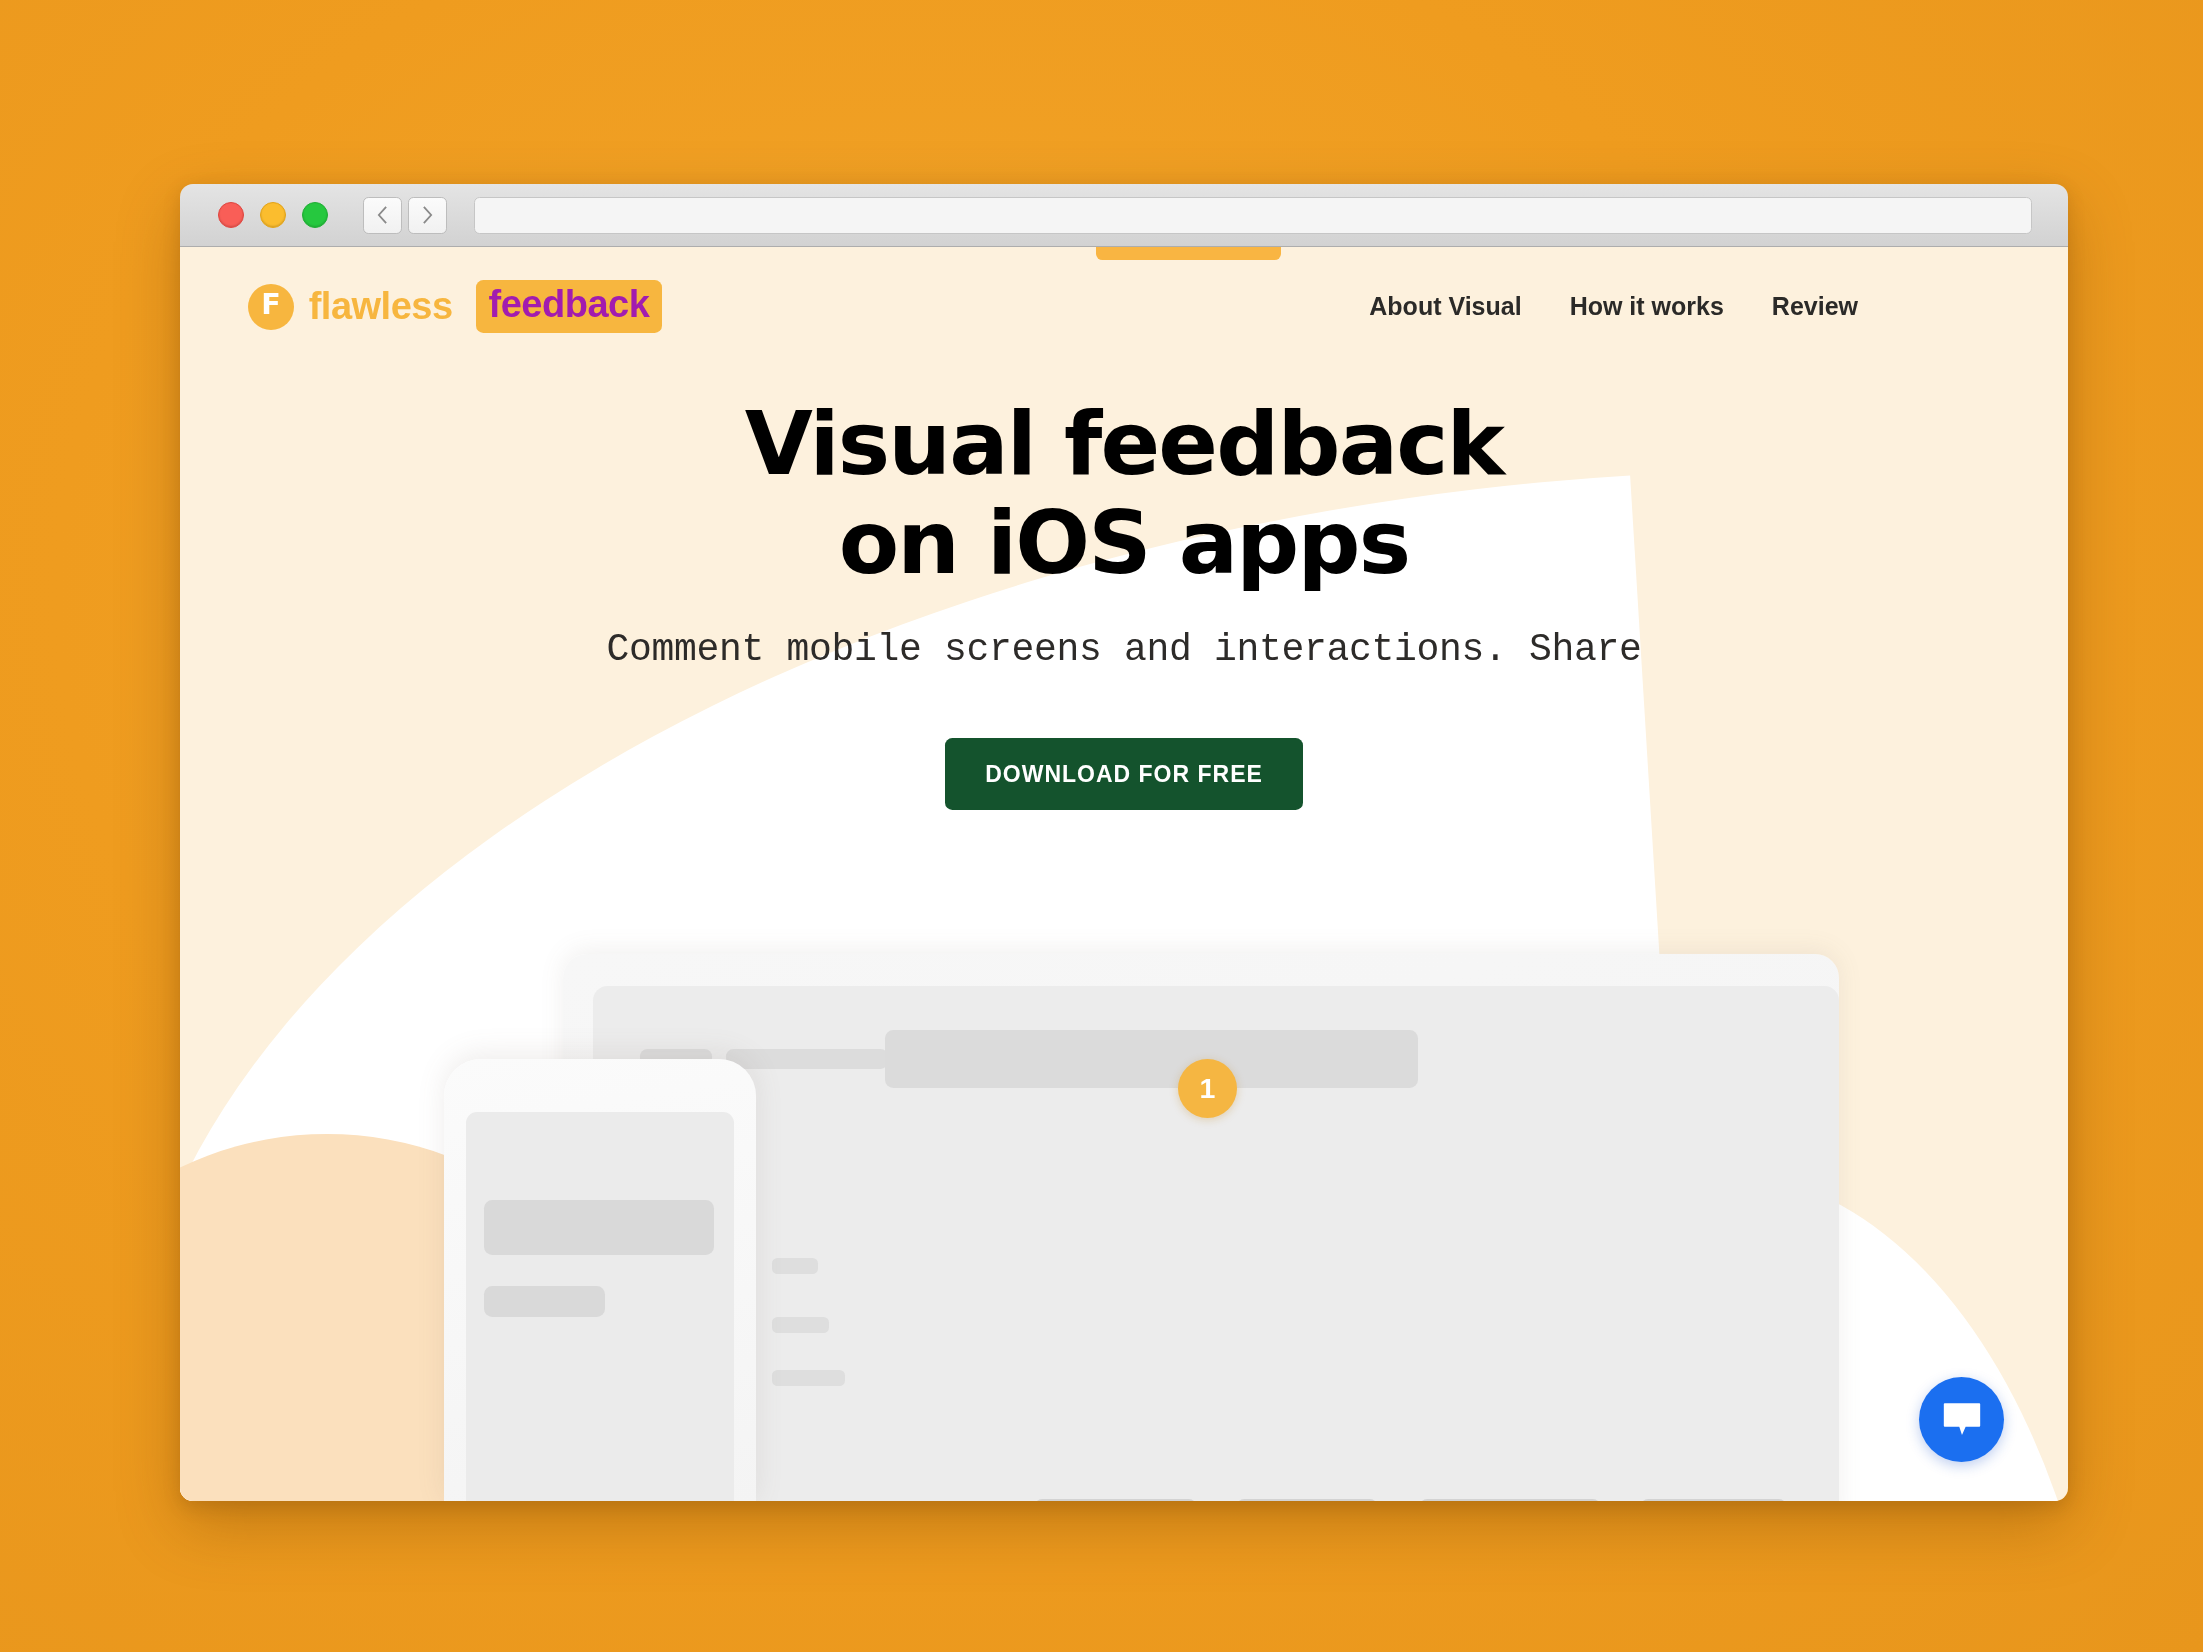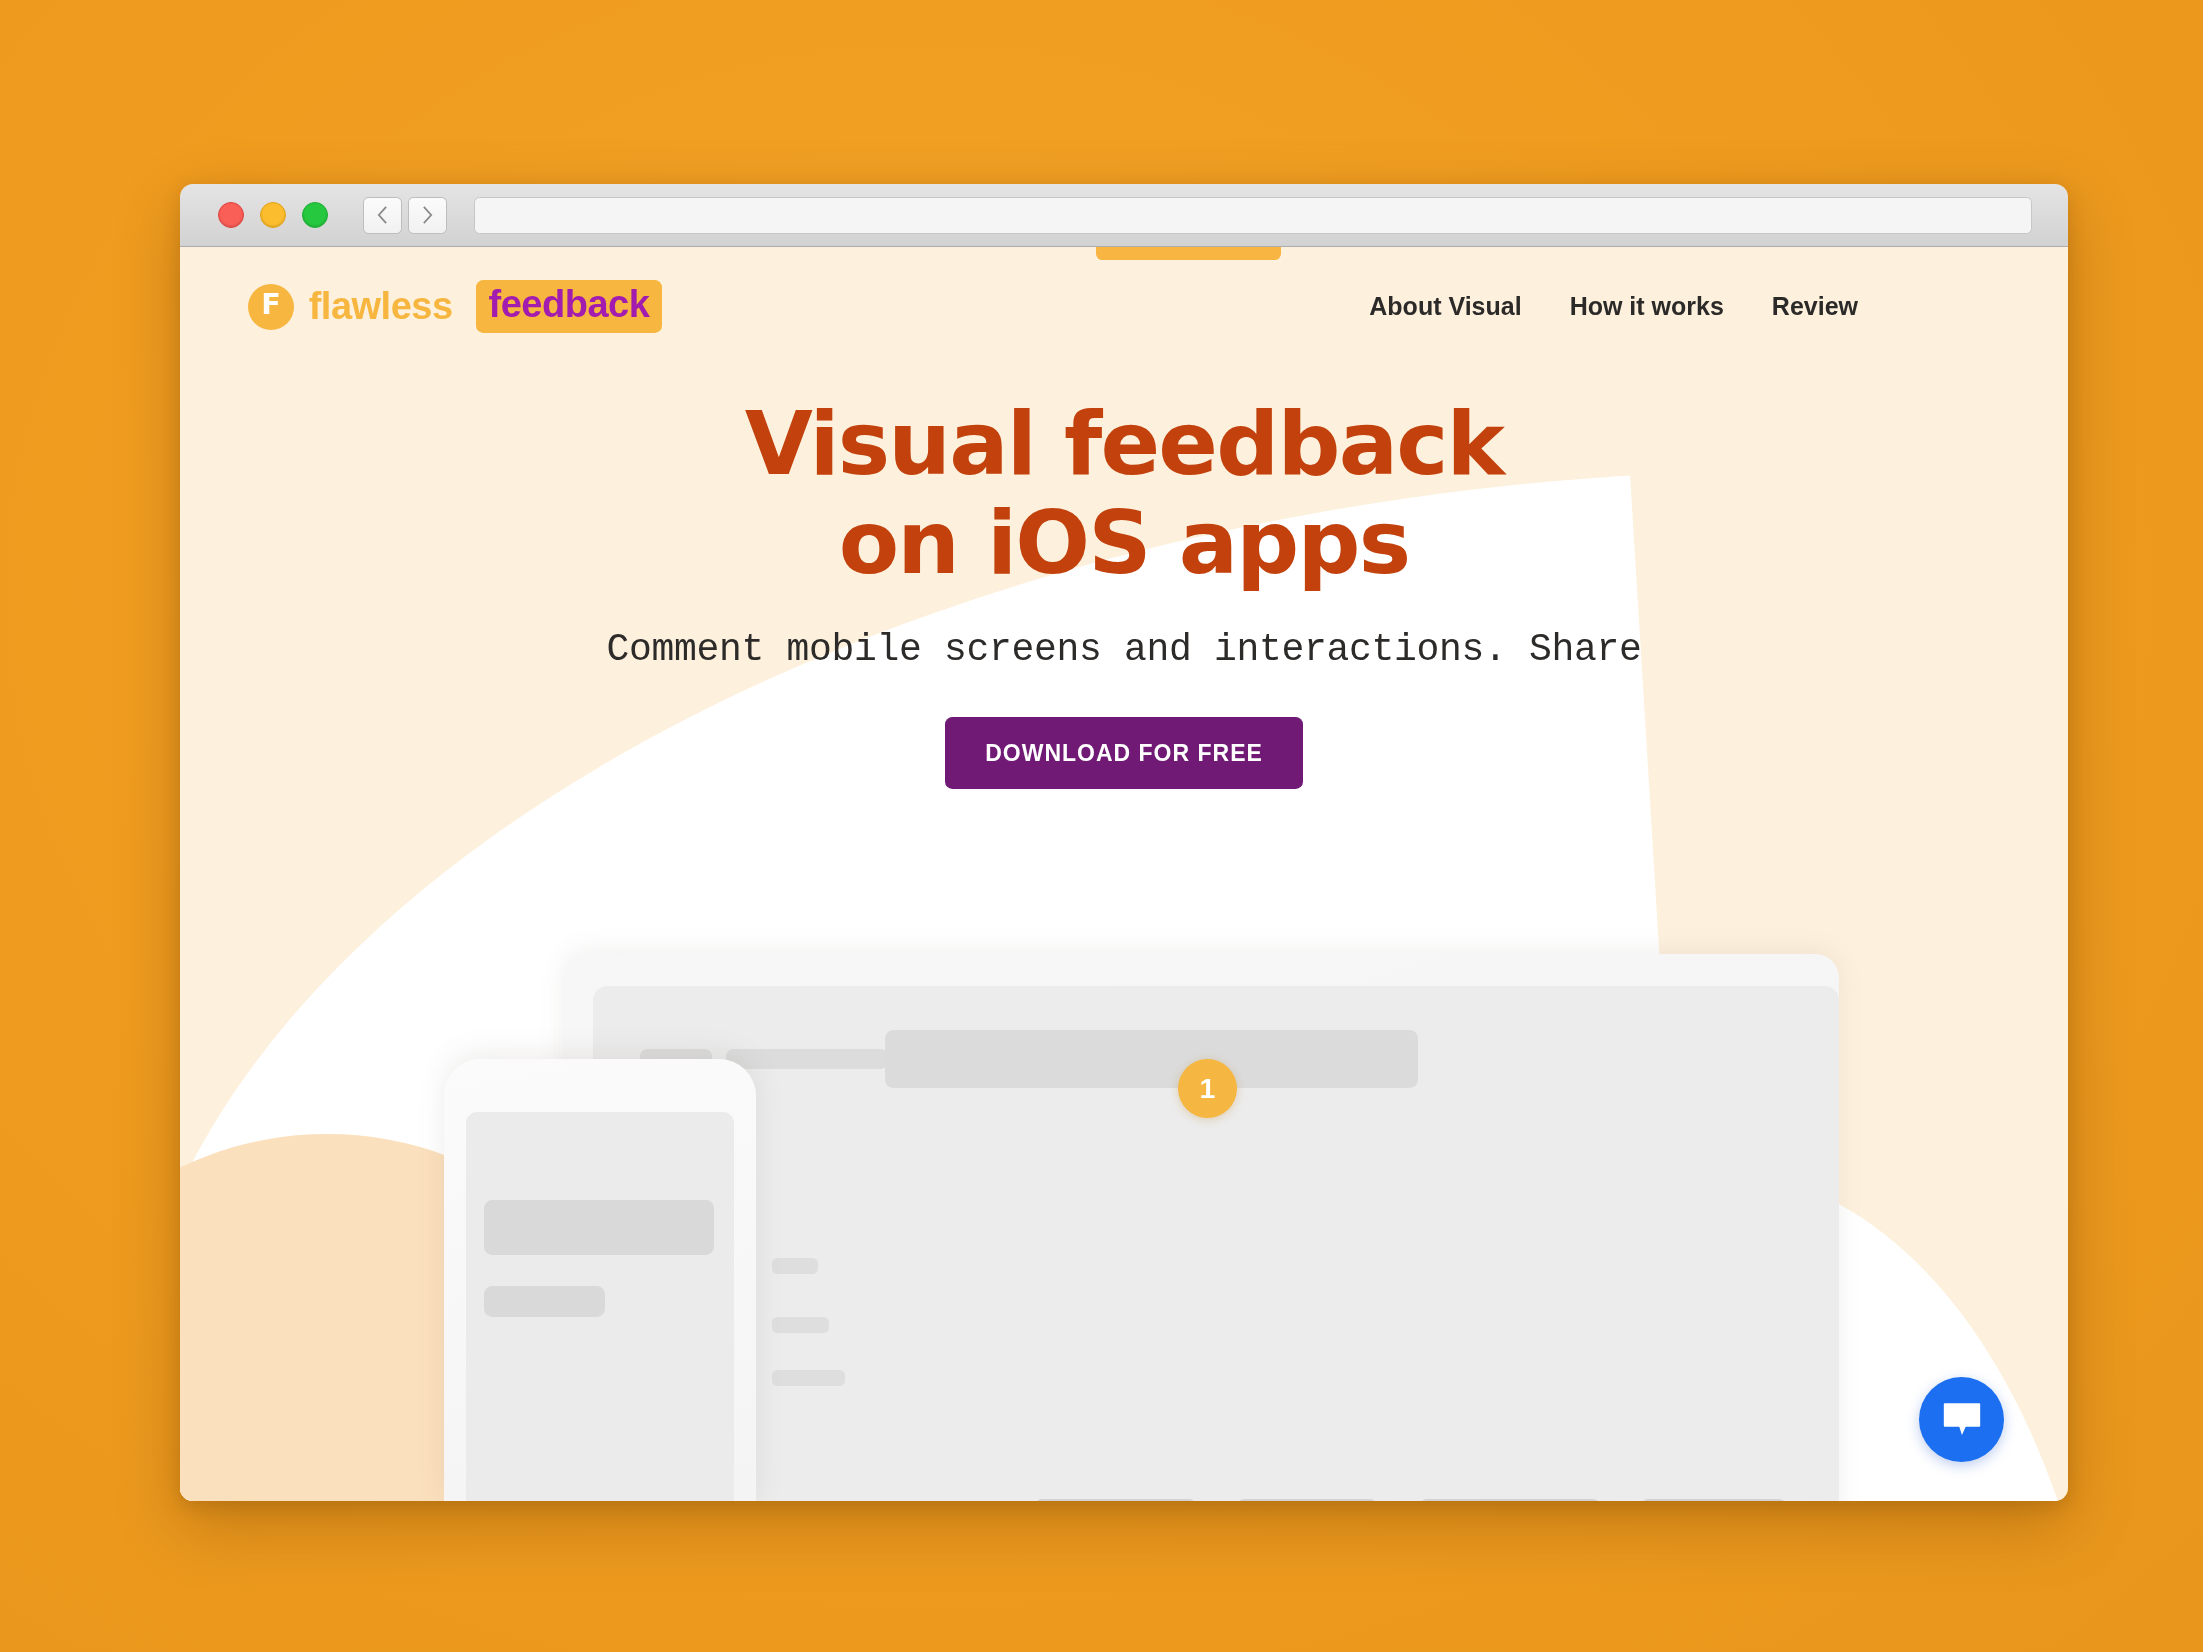--- a/index.html
+++ b/index.html
@@ -212,34 +212,34 @@
     z-index: 5;
     text-align: center;
     padding-top: 27.5px;
   }
   #hero-title {
     font-family: "DejaVu Sans", sans-serif;
     font-weight: bold;
     font-size: 88px;
     line-height: 1.13;
     letter-spacing: -1.8px;
-    color: #c2410c;
+    color: #000000;
   }
   #hero-subtitle {
     margin-top: 33px;
     font-size: 38px;
     line-height: 1.32;
     color: #2d2b29;
     letter-spacing: -0.3px;
     font-family: Liberation Mono, monospace;
   }
   #download-button {
     display: inline-block;
-    margin-top: 41px;
-    background: #701a75;
+    margin-top: 62px;
+    background: #14532d;
     color: #ffffff;
     font-size: 23px;
     font-weight: bold;
     letter-spacing: 1px;
     padding: 23px 40px 22px 40px;
     border: none;
     border-radius: 7.3px;
     cursor: pointer;
     font-family: "Liberation Sans", sans-serif;
   }

